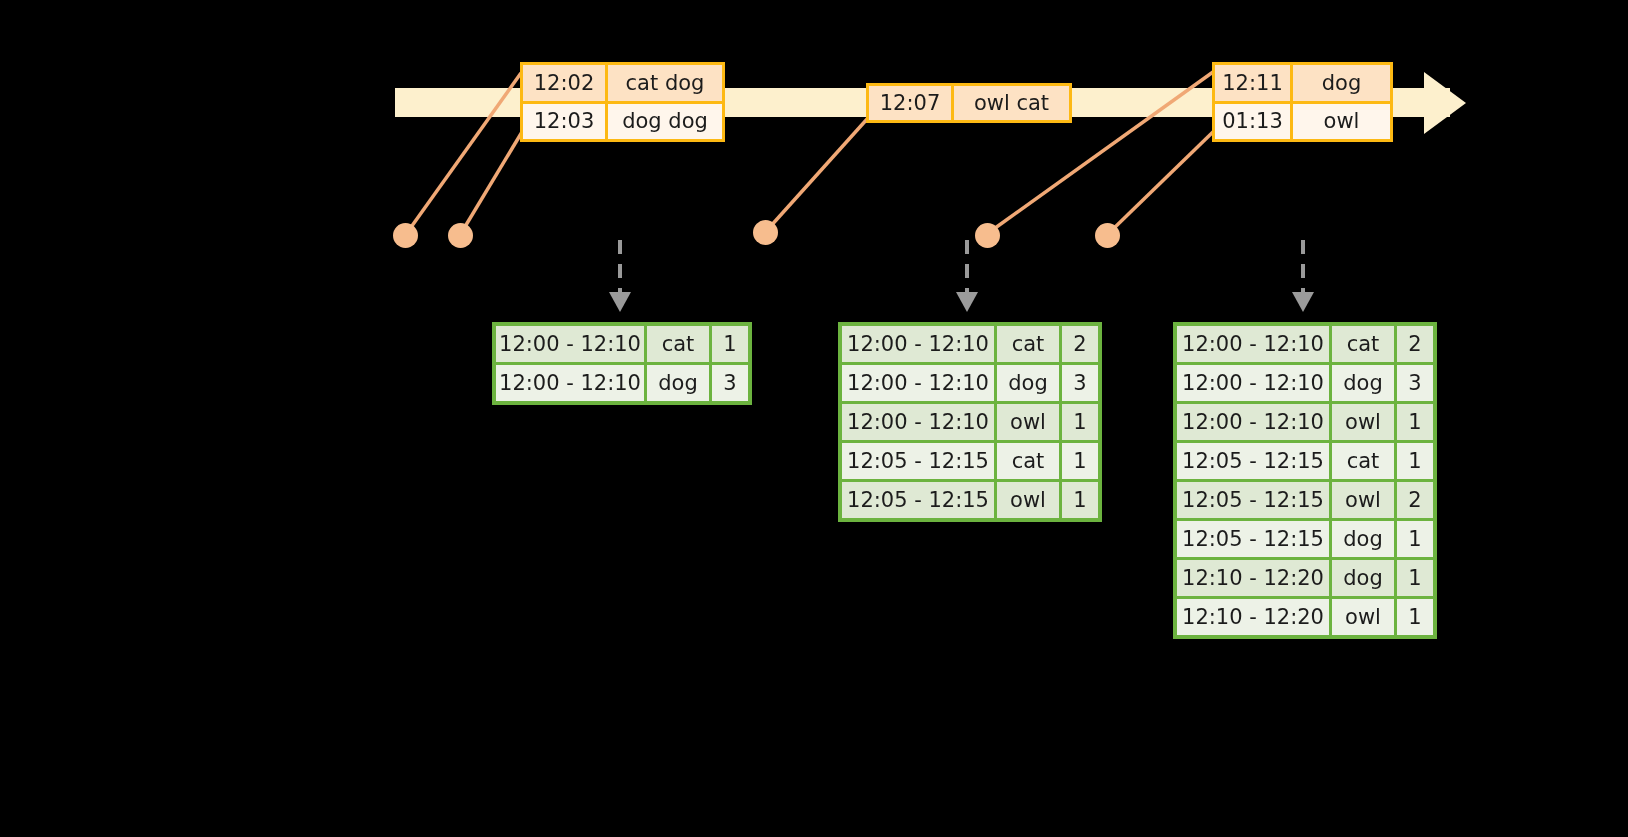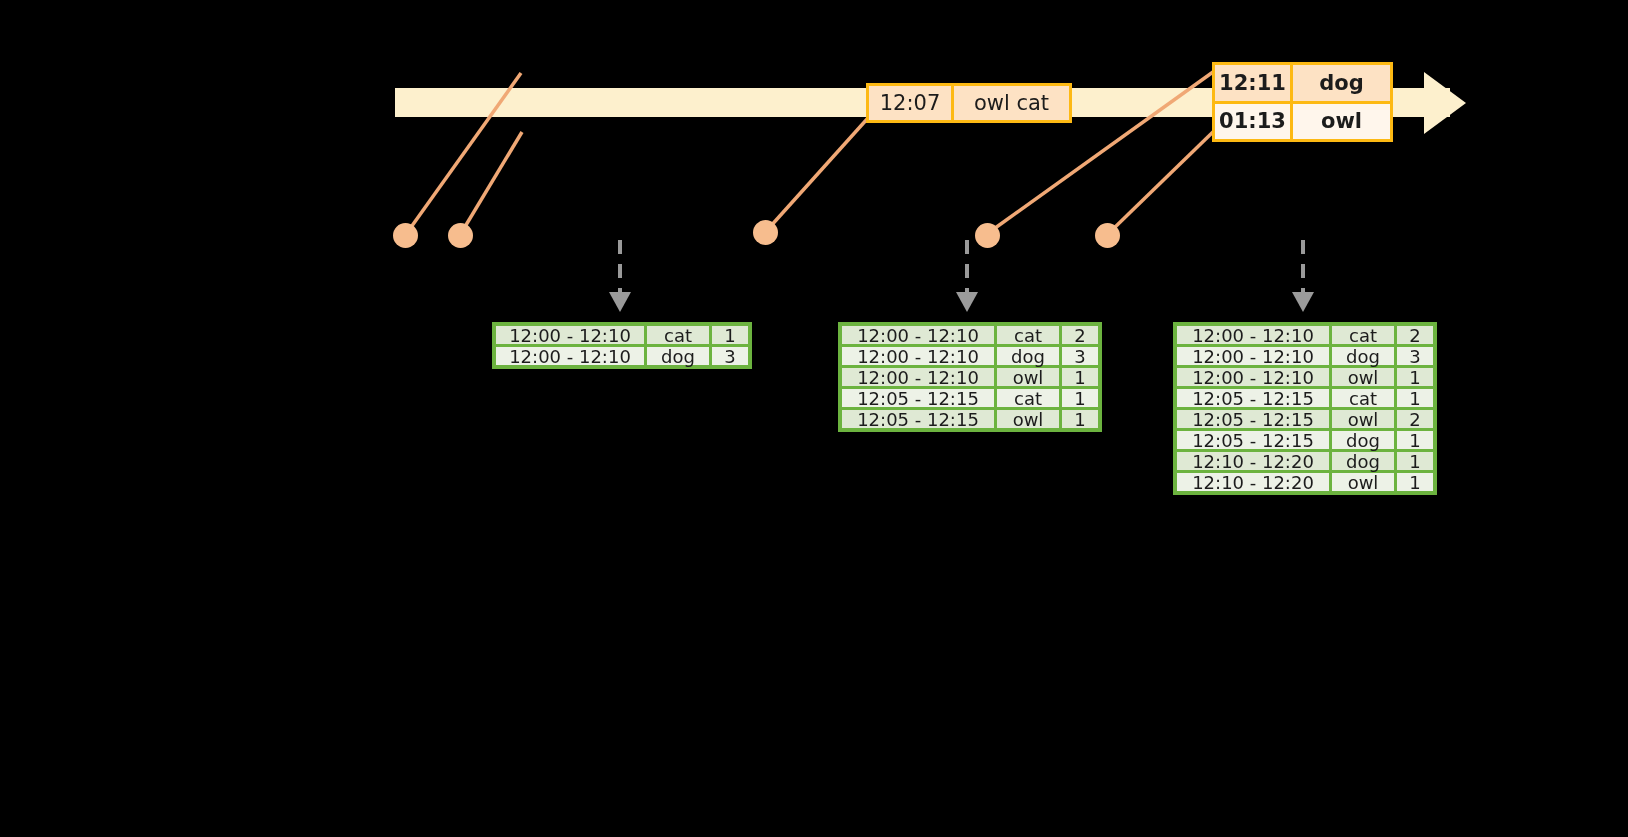--- a/index.html
+++ b/index.html
@@ -43,21 +43,21 @@
   .msgrow + .msgrow{border-top:3px solid #fdb913;}
 
   #box1{left:520px;top:62px;width:205px;height:80px;}
   #box1 .mcell.time{width:85px;}
   #box1 .mcell.words{width:114px;}
 
   #box2{left:866px;top:83px;width:206px;height:40px;}
   #box2 .mcell.time{width:85px;}
   #box2 .mcell.words{width:115px;}
 
-  #box3{left:1212px;top:62px;width:181px;height:80px;font-weight:bold;}
+  #box3{left:1212px;top:62px;width:181px;height:80px;}
   #box3 .mcell.time{width:78px;}
   #box3 .mcell.words{width:97px;}
 
   
   .dot{
     position:absolute;width:25px;height:25px;border-radius:50%;
     background:#f7bd8e;
   }
   .leader{position:absolute;left:0;top:0;width:1628px;height:837px;pointer-events:none;}
 
@@ -70,23 +70,23 @@
     border:4px solid #6cb33f;
     box-sizing:border-box;
     background:#6cb33f;
     display:flex;flex-direction:column;
     gap:3px;
   }
   .rrow{display:flex;gap:3px;}
   .rcell{
     background:#dfe9d4;
     color:#1c1c1c;
-    font-size:18px;
+    font-size:21px;
     display:flex;align-items:center;justify-content:center;
-    height:18px;
+    height:36px;
     box-sizing:border-box;
   }
   .rrow.alt .rcell{background:#edf2e7;}
   .rcell.win{}
   .rcell.word{}
   .rcell.cnt{}
 
   #tbl1{left:492px;top:322px;}
   #tbl1 .rcell.win{width:148px;}
   #tbl1 .rcell.word{width:62px;}
@@ -132,20 +132,30 @@
     <line x1="15" y1="0" x2="15" y2="55" stroke="#9a9a9a" stroke-width="4" stroke-dasharray="14,10"></line>
     <polygon points="4,52 26,52 15,72" fill="#9a9a9a"></polygon>
   </svg>
 
   <div class="dot" style="left:393px;top:223px;"></div>
   <div class="dot" style="left:448px;top:223px;"></div>
   <div class="dot" style="left:753px;top:220px;"></div>
   <div class="dot" style="left:975px;top:223px;"></div>
   <div class="dot" style="left:1095px;top:223px;"></div>
 
+  <div class="msgbox" id="box1">
+    <div class="msgrow">
+      <div class="mcell time">12:02</div>
+      <div class="mcell words">cat dog</div>
+    </div>
+    <div class="msgrow alt">
+      <div class="mcell time">12:03</div>
+      <div class="mcell words">dog dog</div>
+    </div>
+  </div>
 
   <div class="msgbox" id="box2">
     <div class="msgrow">
       <div class="mcell time">12:07</div>
       <div class="mcell words">owl cat</div>
     </div>
   </div>
 
   <div class="msgbox" id="box3">
     <div class="msgrow">

